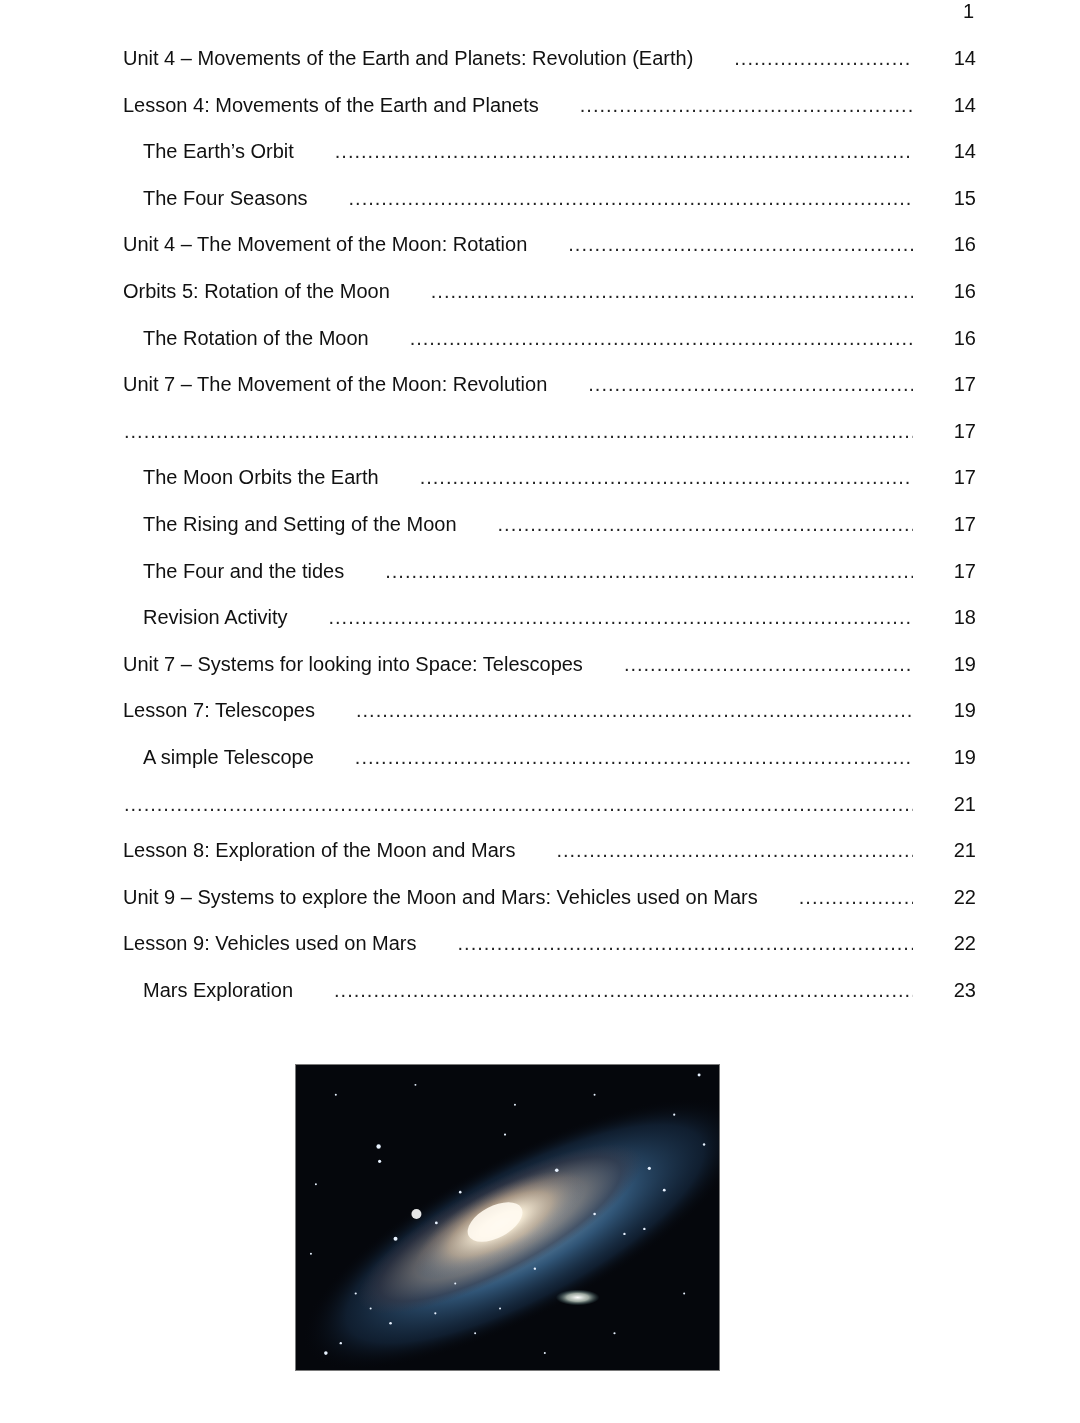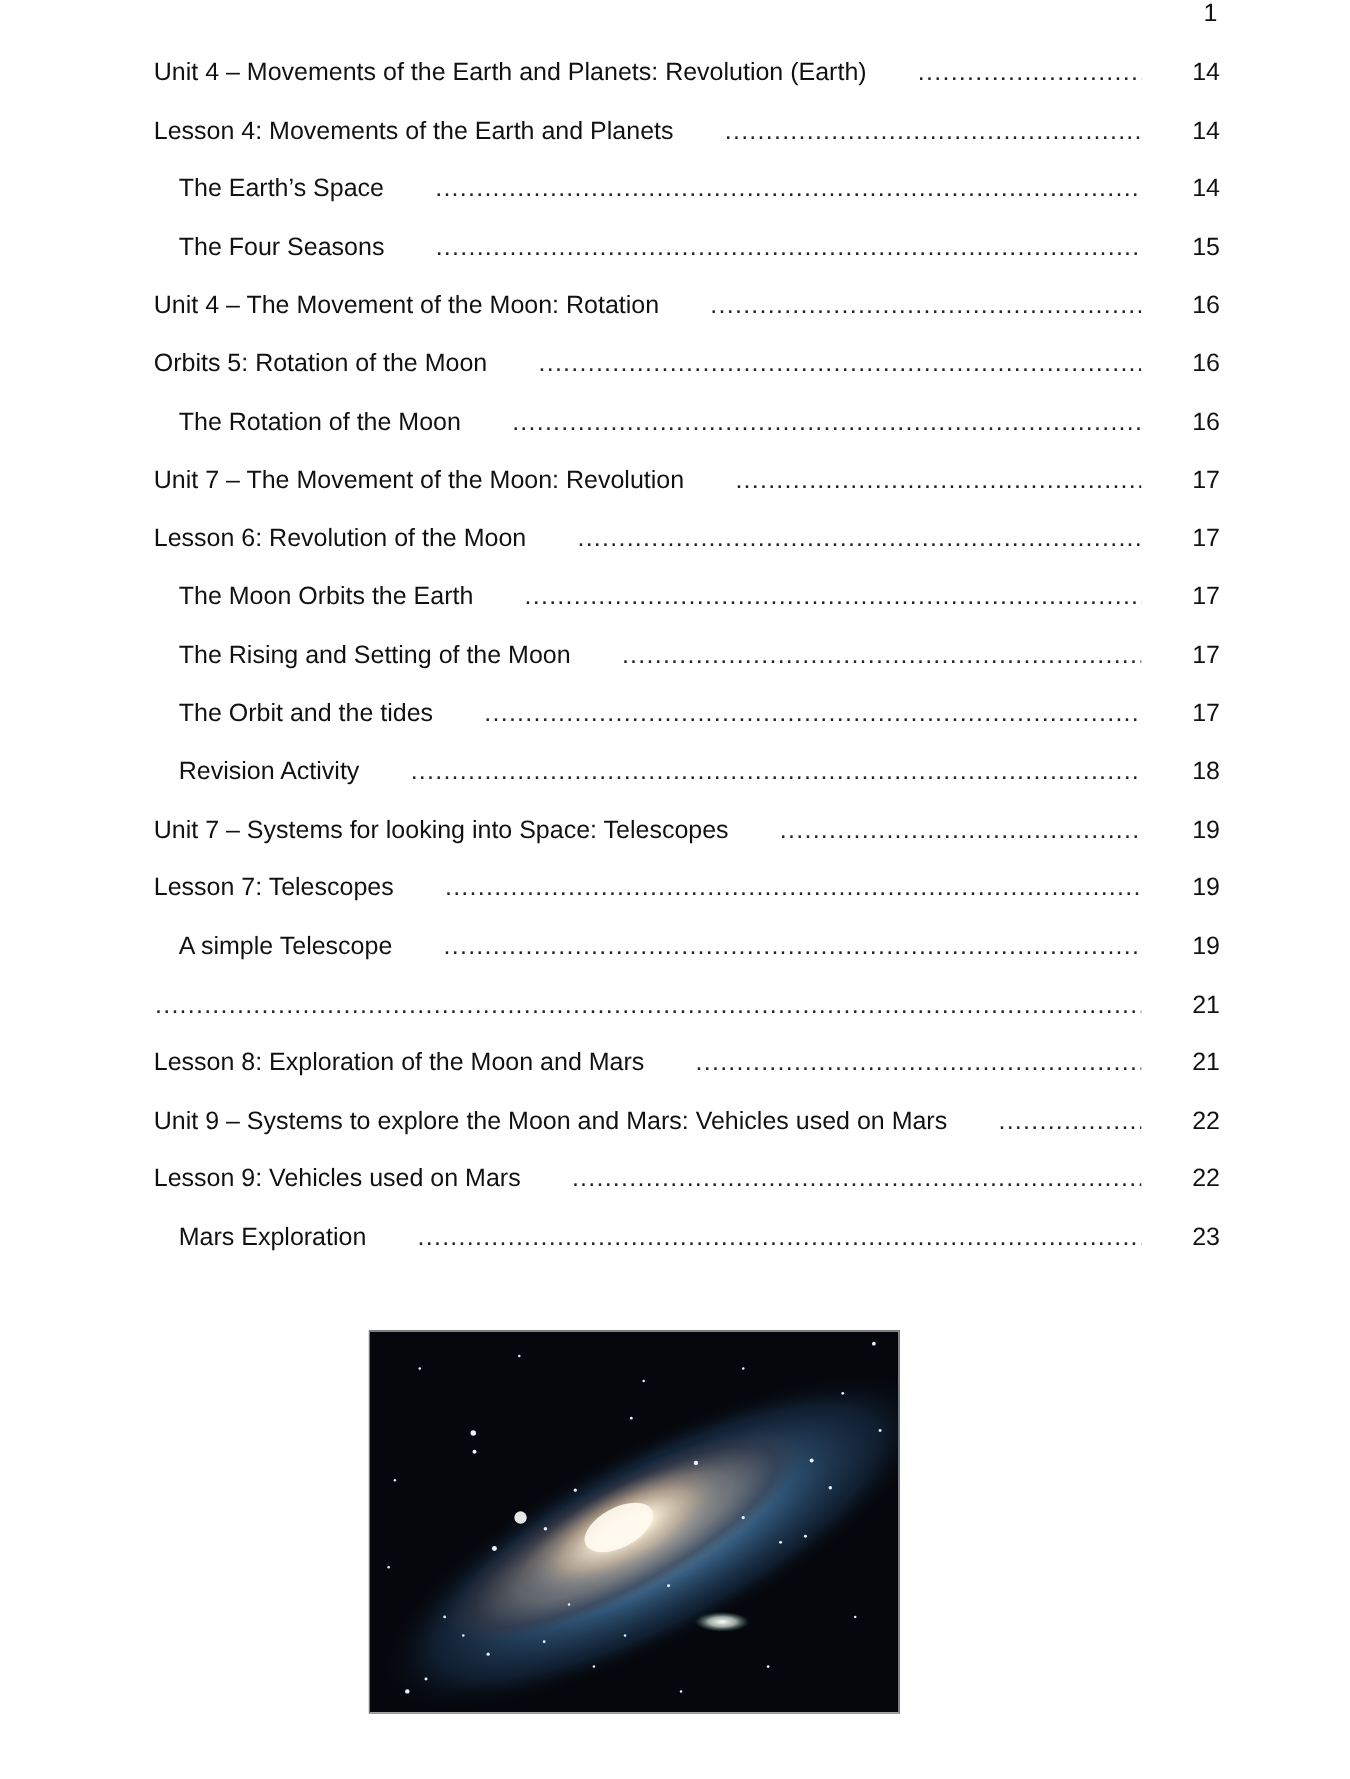--- a/index.html
+++ b/index.html
@@ -83,21 +83,21 @@
       <span class="toc-title">Unit 4 – Movements of the Earth and Planets: Revolution (Earth)</span>
       <span class="toc-leader"></span>
       <span class="toc-page">14</span>
     </div>
   <div class="toc-entry level-1">
       <span class="toc-title">Lesson 4: Movements of the Earth and Planets</span>
       <span class="toc-leader"></span>
       <span class="toc-page">14</span>
     </div>
   <div class="toc-entry level-2">
-      <span class="toc-title">The Earth’s Space</span>
+      <span class="toc-title">The Earth’s Orbit</span>
       <span class="toc-leader"></span>
       <span class="toc-page">14</span>
     </div>
   <div class="toc-entry level-2">
       <span class="toc-title">The Four Seasons</span>
       <span class="toc-leader"></span>
       <span class="toc-page">15</span>
     </div>
   <div class="toc-entry level-1">
       <span class="toc-title">Unit 4 – The Movement of the Moon: Rotation</span>
@@ -113,36 +113,35 @@
       <span class="toc-title">The Rotation of the Moon</span>
       <span class="toc-leader"></span>
       <span class="toc-page">16</span>
     </div>
   <div class="toc-entry level-1">
       <span class="toc-title">Unit 7 – The Movement of the Moon: Revolution</span>
       <span class="toc-leader"></span>
       <span class="toc-page">17</span>
     </div>
   <div class="toc-entry level-1">
-      <span class="toc-title">Lesson 6: Revolution of the Moon</span>
       <span class="toc-leader"></span>
       <span class="toc-page">17</span>
     </div>
   <div class="toc-entry level-2">
       <span class="toc-title">The Moon Orbits the Earth</span>
       <span class="toc-leader"></span>
       <span class="toc-page">17</span>
     </div>
   <div class="toc-entry level-2">
       <span class="toc-title">The Rising and Setting of the Moon</span>
       <span class="toc-leader"></span>
       <span class="toc-page">17</span>
     </div>
   <div class="toc-entry level-2">
-      <span class="toc-title">The Orbit and the tides</span>
+      <span class="toc-title">The Four and the tides</span>
       <span class="toc-leader"></span>
       <span class="toc-page">17</span>
     </div>
   <div class="toc-entry level-2">
       <span class="toc-title">Revision Activity</span>
       <span class="toc-leader"></span>
       <span class="toc-page">18</span>
     </div>
   <div class="toc-entry level-1">
       <span class="toc-title">Unit 7 – Systems for looking into Space: Telescopes</span>

